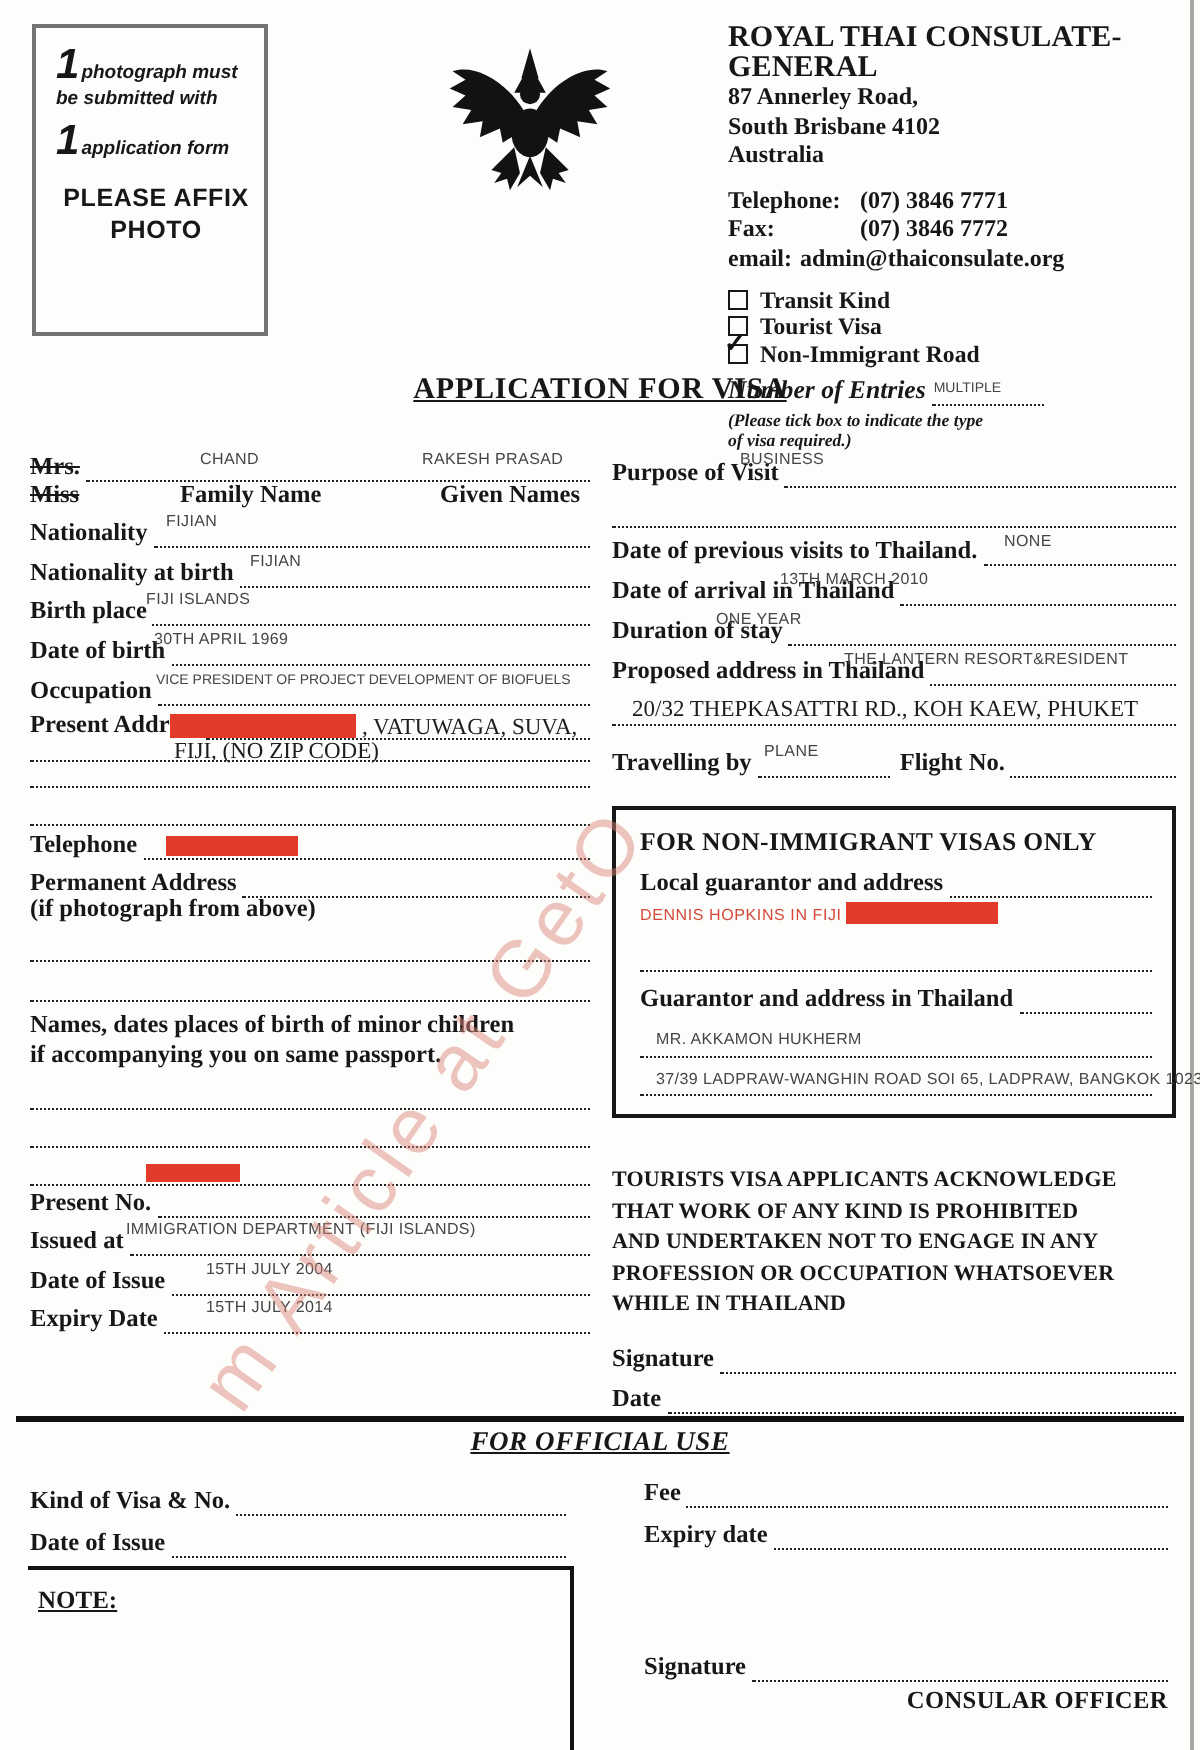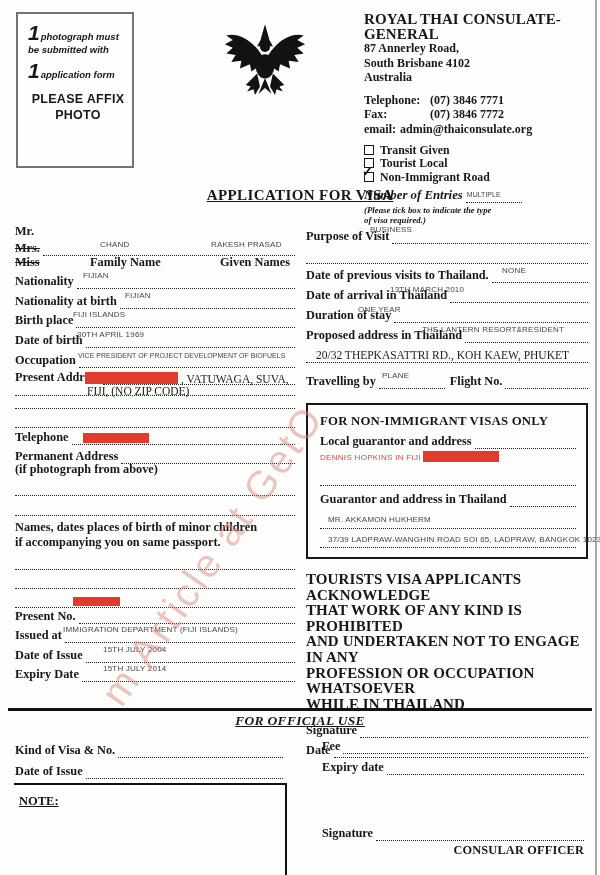--- a/index.html
+++ b/index.html
@@ -56,21 +56,21 @@
   .inlbl{position:absolute;bottom:0;font-weight:bold;white-space:nowrap;}
   .strike{text-decoration:line-through;}
   .redact{position:absolute;background:#e23b2c;z-index:6;}
   .redact-inline{display:inline-block;background:#e23b2c;vertical-align:bottom;}
   .redtext{font-family:"Liberation Sans",sans-serif;font-weight:normal;font-size:8px;color:#d6493a;
            white-space:nowrap;letter-spacing:0.3px;}
 
   
   .gbox{border:2px solid #171717;margin-top:14px;padding:9px 10px 9px 12px;}
   .g-head{font-size:12.8px;letter-spacing:0.2px;}
-  .notice{margin-top:13px;font-size:15px;line-height:15.6px;letter-spacing:0.1px;}
+  .notice{margin-top:24px;font-size:11px;line-height:15.6px;letter-spacing:0.1px;}
 
   
   .rule{position:absolute;left:8px;top:708px;width:584px;height:3px;background:#111;}
   .ou-heading{position:absolute;top:713px;left:0;width:600px;text-align:center;font-weight:bold;font-style:italic;
               font-size:13.5px;text-decoration:underline;letter-spacing:0.3px;}
   .ou-left{position:absolute;left:15px;top:740px;width:268px;font-weight:bold;font-size:12.3px;}
   .ou-right{position:absolute;left:322px;top:736px;width:262px;font-weight:bold;font-size:12.3px;}
   .note-box{position:absolute;left:14px;top:783px;width:266px;height:92px;
             border-top:2.5px solid #111;border-right:2.5px solid #111;padding:6px 0 0 5px;}
   .note-label{font-weight:bold;text-decoration:underline;font-size:12.5px;}
@@ -126,25 +126,25 @@
           <span>(07) 3846 7772</span>
         </div>
       <div class="c-row">
           <span style="margin-right:4px">email:</span>
           <span>admin@thaiconsulate.org</span>
         </div>
     </div>
     <div class="vchecks">
       <div class="v-row">
         <span class="cbox"></span>
-        <span>Transit Given</span>
+        <span>Transit Kind</span>
       </div>
       <div class="v-row">
         <span class="cbox"></span>
-        <span>Tourist Local</span>
+        <span>Tourist Visa</span>
       </div>
       <div class="v-row">
         <span class="cbox">
             <span class="tick">✓</span>
           </span>
         <span>Non-Immigrant Road</span>
       </div>
     </div>
     <div class="entries">
       <span>Number of Entries</span>
@@ -154,23 +154,20 @@
     </div>
     <div class="enote">
       <div>(Please tick box to indicate the type</div>
       <div>of visa required.)</div>
     </div>
   </div>
 
   <div class="title">APPLICATION FOR VISA</div>
 
   <div class="col col-left">
-    <div class="row" style="height:15px">
-        <span class="lbl">Mr.</span>
-      </div>
     <div class="row" style="height:17px">
       <span class="lbl strike">Mrs.</span>
       <span class="fill"></span>
       <span class="rowval" style="left:85px;bottom:7px">CHAND</span>
       <span class="rowval" style="left:196px;bottom:7px">RAKESH PRASAD</span>
     </div>
     <div class="row" style="height:14px">
       <span class="lbl strike">Miss</span>
       <span class="inlbl" style="left:75px">Family Name</span>
       <span class="inlbl" style="left:205px">Given Names</span>

